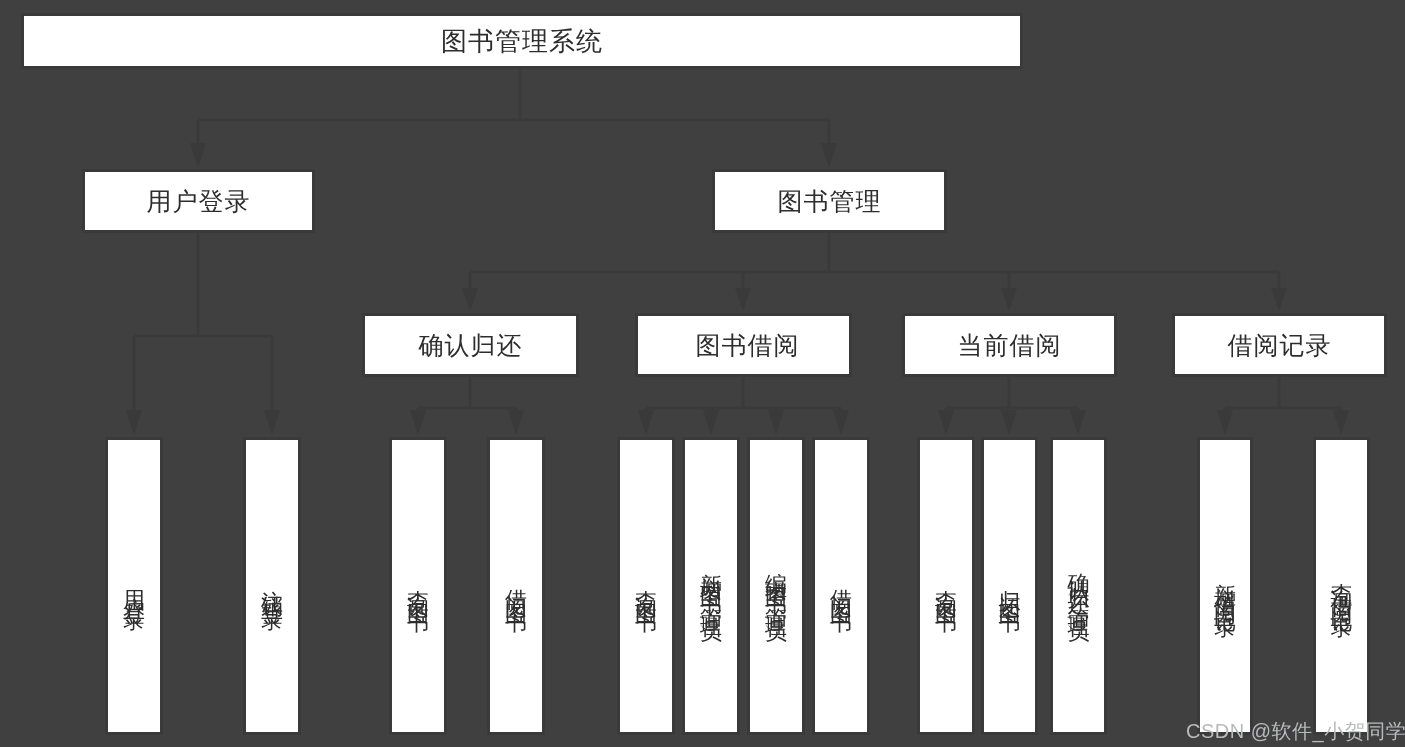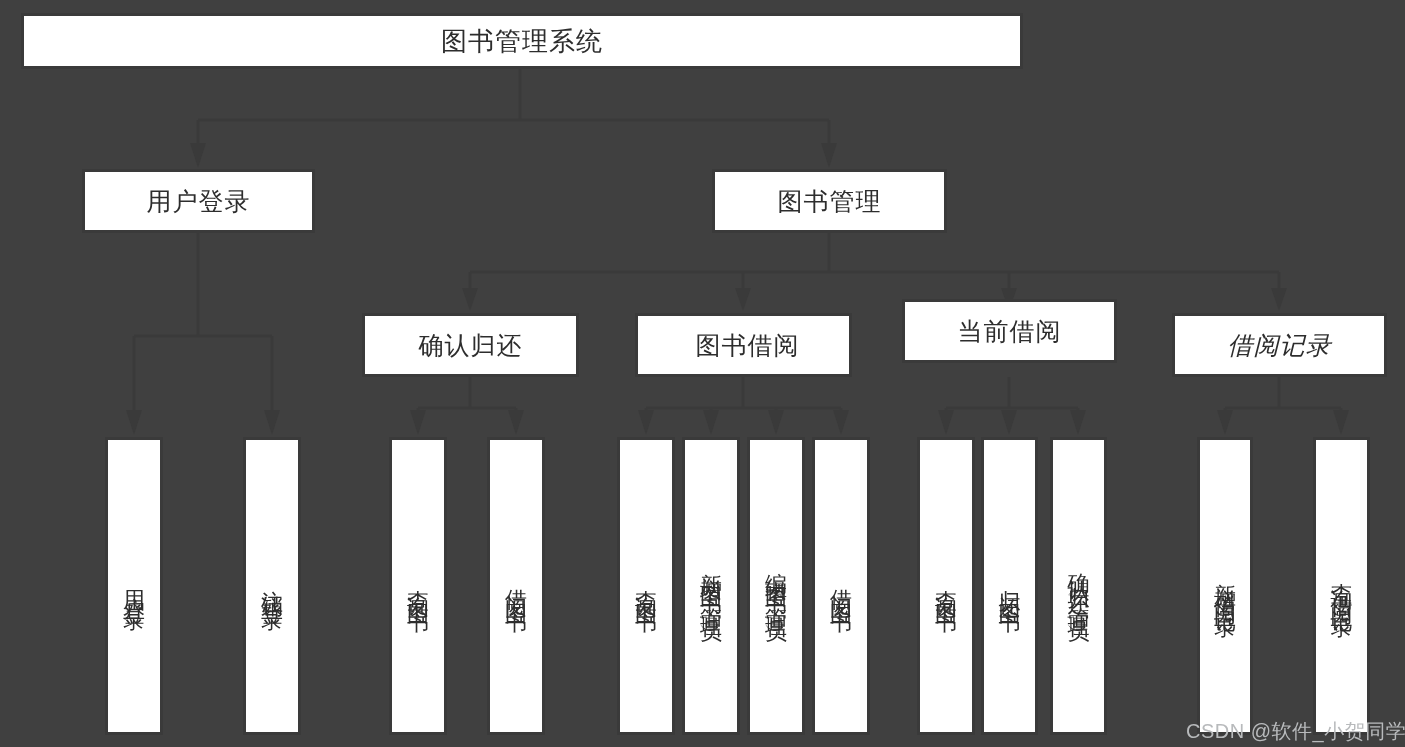--- a/index.html
+++ b/index.html
@@ -100,24 +100,24 @@
   <div class="box hbox" style="left:712px; top:169px; width:235px; height:64px;">
     <span>图书管理</span>
   </div>
 
   <div class="box hbox" style="left:362px; top:313px; width:217px; height:64px;">
     <span>确认归还</span>
   </div>
   <div class="box hbox" style="left:635px; top:313px; width:217px; height:64px;padding-left:8px;">
     <span>图书借阅</span>
   </div>
-  <div class="box hbox" style="left:902px; top:299px; width:215px; height:64px;">
+  <div class="box hbox" style="left:902px; top:313px; width:215px; height:64px;">
     <span>当前借阅</span>
   </div>
-  <div class="box hbox" style="left:1172px; top:313px; width:215px; height:64px;font-style:italic;">
+  <div class="box hbox" style="left:1172px; top:313px; width:215px; height:64px;">
     <span>借阅记录</span>
   </div>
 
   <div class="box leaf" style="left:105px; top:437px; width:58px; height:298px;">
     <span>用户登录</span>
   </div>
   <div class="box leaf" style="left:243px; top:437px; width:58px; height:298px;">
     <span>注销登录</span>
   </div>
 

